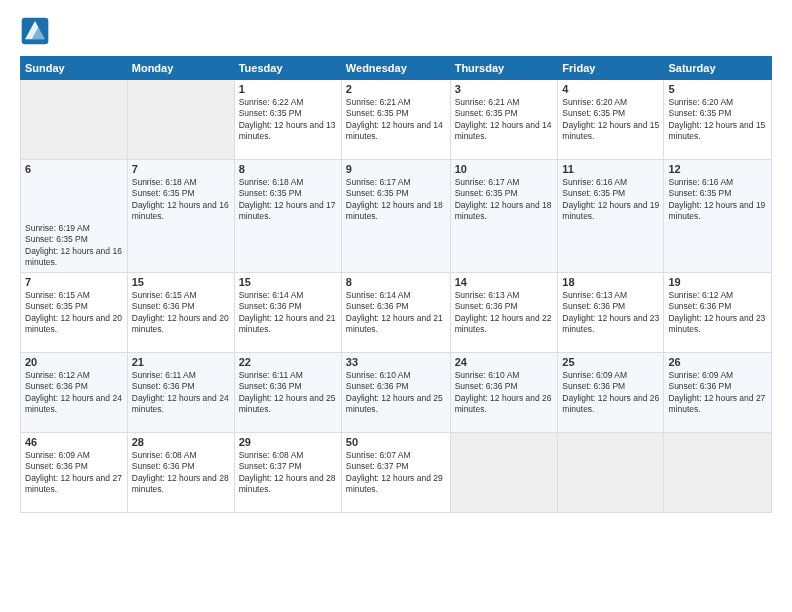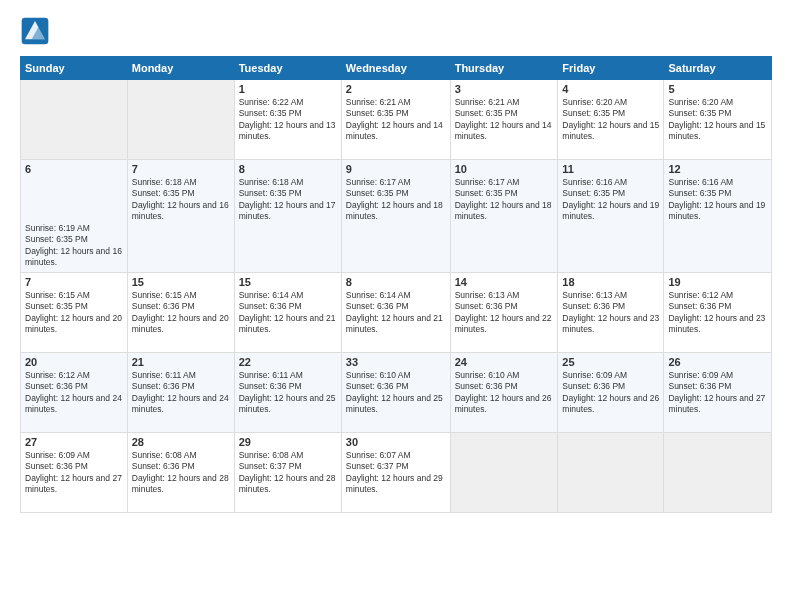--- a/index.html
+++ b/index.html
@@ -302,39 +302,39 @@
           </td>
           <td>
             <div class="day-number">26</div>
             <div class="day-info" style="white-space: pre-line;">Sunrise: 6:09 AM
 Sunset: 6:36 PM
 Daylight: 12 hours and 27 minutes.</div>
           </td>
         </tr>
         <tr>
           <td>
-            <div class="day-number">27</div>
+            <div class="day-number">46</div>
             <div class="day-info" style="white-space: pre-line;">Sunrise: 6:09 AM
 Sunset: 6:36 PM
 Daylight: 12 hours and 27 minutes.</div>
           </td>
           <td>
             <div class="day-number">28</div>
             <div class="day-info" style="white-space: pre-line;">Sunrise: 6:08 AM
 Sunset: 6:36 PM
 Daylight: 12 hours and 28 minutes.</div>
           </td>
           <td>
             <div class="day-number">29</div>
             <div class="day-info" style="white-space: pre-line;">Sunrise: 6:08 AM
 Sunset: 6:37 PM
 Daylight: 12 hours and 28 minutes.</div>
           </td>
           <td>
-            <div class="day-number">30</div>
+            <div class="day-number">50</div>
             <div class="day-info" style="white-space: pre-line;">Sunrise: 6:07 AM
 Sunset: 6:37 PM
 Daylight: 12 hours and 29 minutes.</div>
           </td>
           <td class="empty-cell"></td>
           <td class="empty-cell"></td>
           <td class="empty-cell"></td>
         </tr>
       </tbody>
   </table>

